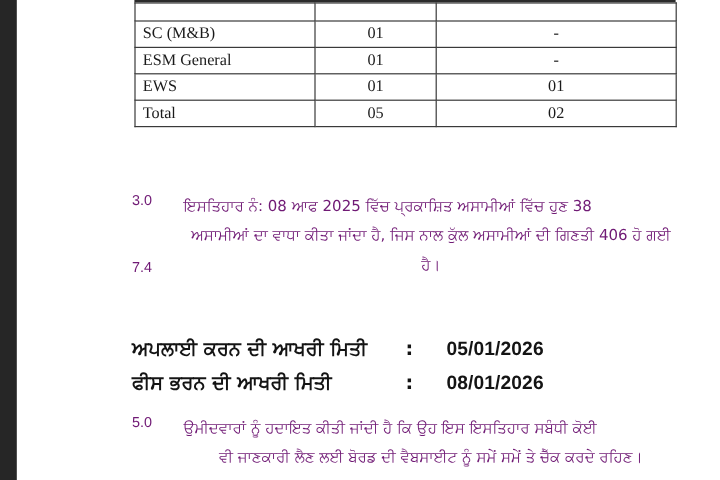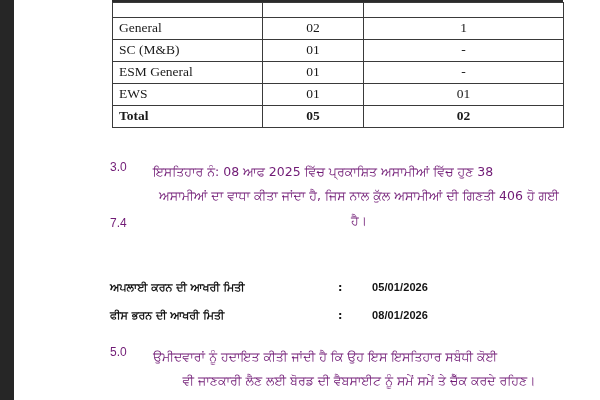--- a/index.html
+++ b/index.html
@@ -56,21 +56,21 @@
   .quota-table col.c-b    { width: 200px; }
 
   .quota-table td.num {
     text-align: center;
     padding-left: 0;
   }
   .quota-table tr.spill td {
     height: 14px;
   }
   .quota-table tr.total td {
-    font-weight: bold;
+    font-weight: normal;
   }
 
   
   .top-cut {
     position: absolute;
     left: 112px;
     top: 0;
     width: 451px;
     height: 2px;
     background: #2b2b2b;
@@ -108,21 +108,21 @@
   #clause-4 { top: 216px; }
   #clause-5 { top: 345px; }
 
   
   .date-row {
     position: absolute;
     left: 110px;
     width: 460px;
     font-family: "DejaVu Sans", "Liberation Sans", sans-serif;
     font-weight: bold;
-    font-size: 11px;
+    font-size: 16px;
     color: #141414;
   }
   #date-row-apply { top: 281px; }
   #date-row-fee   { top: 309px; }
 
   .date-row .label {
     display: inline-block;
     width: 228px;
   }
   .date-row .colon {
@@ -149,25 +149,20 @@
       <col class="c-a">
       <col class="c-b">
     </colgroup>
     <tbody>
       <tr class="spill">
         <td></td>
         <td class="num"></td>
         <td class="num"></td>
       </tr>
       <tr>
-        <td>General</td>
-        <td class="num">02</td>
-        <td class="num">1</td>
-      </tr>
-      <tr>
         <td>SC (M&amp;B)</td>
         <td class="num">01</td>
         <td class="num">-</td>
       </tr>
       <tr>
         <td>ESM General</td>
         <td class="num">01</td>
         <td class="num">-</td>
       </tr>
       <tr>

